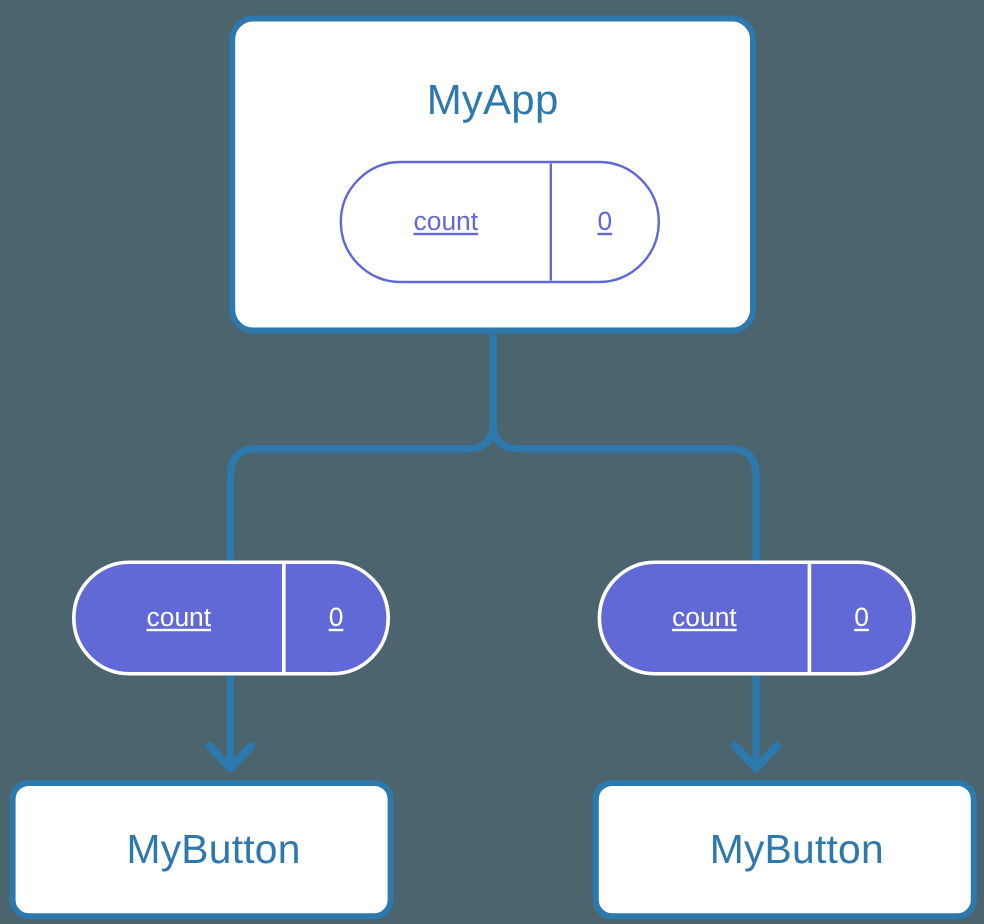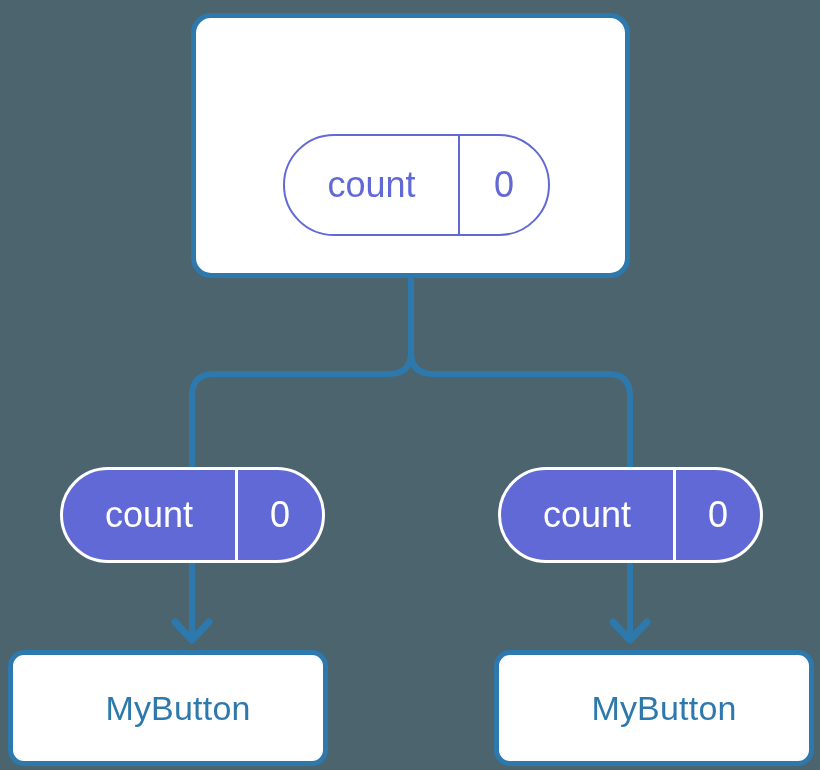--- a/index.html
+++ b/index.html
@@ -61,23 +61,24 @@
     align-items: stretch;
     box-sizing: border-box;
     border-radius: 999px;
     overflow: hidden;
   }
   .state-pill .pill-key,
   .state-pill .pill-value {
     display: flex;
     align-items: center;
     justify-content: center;
-    font-size: 36px;
+    font-size: 22px;
     line-height: 1;
     box-sizing: border-box;
+    text-decoration: underline;
   }
 
   
   .state-pill.outline {
     border: 2px solid #6169d6;
     background: #ffffff;
   }
   .state-pill.outline .pill-key,
   .state-pill.outline .pill-value {
     color: #6169d6;
@@ -157,20 +158,21 @@
     <path d="M 630 462 L 630 570" fill="none" stroke="#2d79ad" stroke-width="6"></path>
 
     <path d="M 192 563 L 192 642" fill="none" stroke="#2d79ad" stroke-width="6"></path>
     <path d="M 175 622 L 192 640 L 209 622" fill="none" stroke="#2d79ad" stroke-width="7" stroke-linecap="round" stroke-linejoin="round"></path>
 
     <path d="M 630 563 L 630 642" fill="none" stroke="#2d79ad" stroke-width="6"></path>
     <path d="M 613 622 L 630 640 L 647 622" fill="none" stroke="#2d79ad" stroke-width="7" stroke-linecap="round" stroke-linejoin="round"></path>
   </svg>
 
   <div id="myapp-card" class="component-card">
+    <div class="component-title">MyApp</div>
 
     <div id="myapp-state-pill" class="state-pill outline">
       <span class="pill-key">count</span>
       <span class="pill-value">0</span>
     </div>
   </div>
 
   <div id="prop-pill-left" class="state-pill filled prop-pill">
     <span class="pill-key">count</span>
     <span class="pill-value">0</span>

